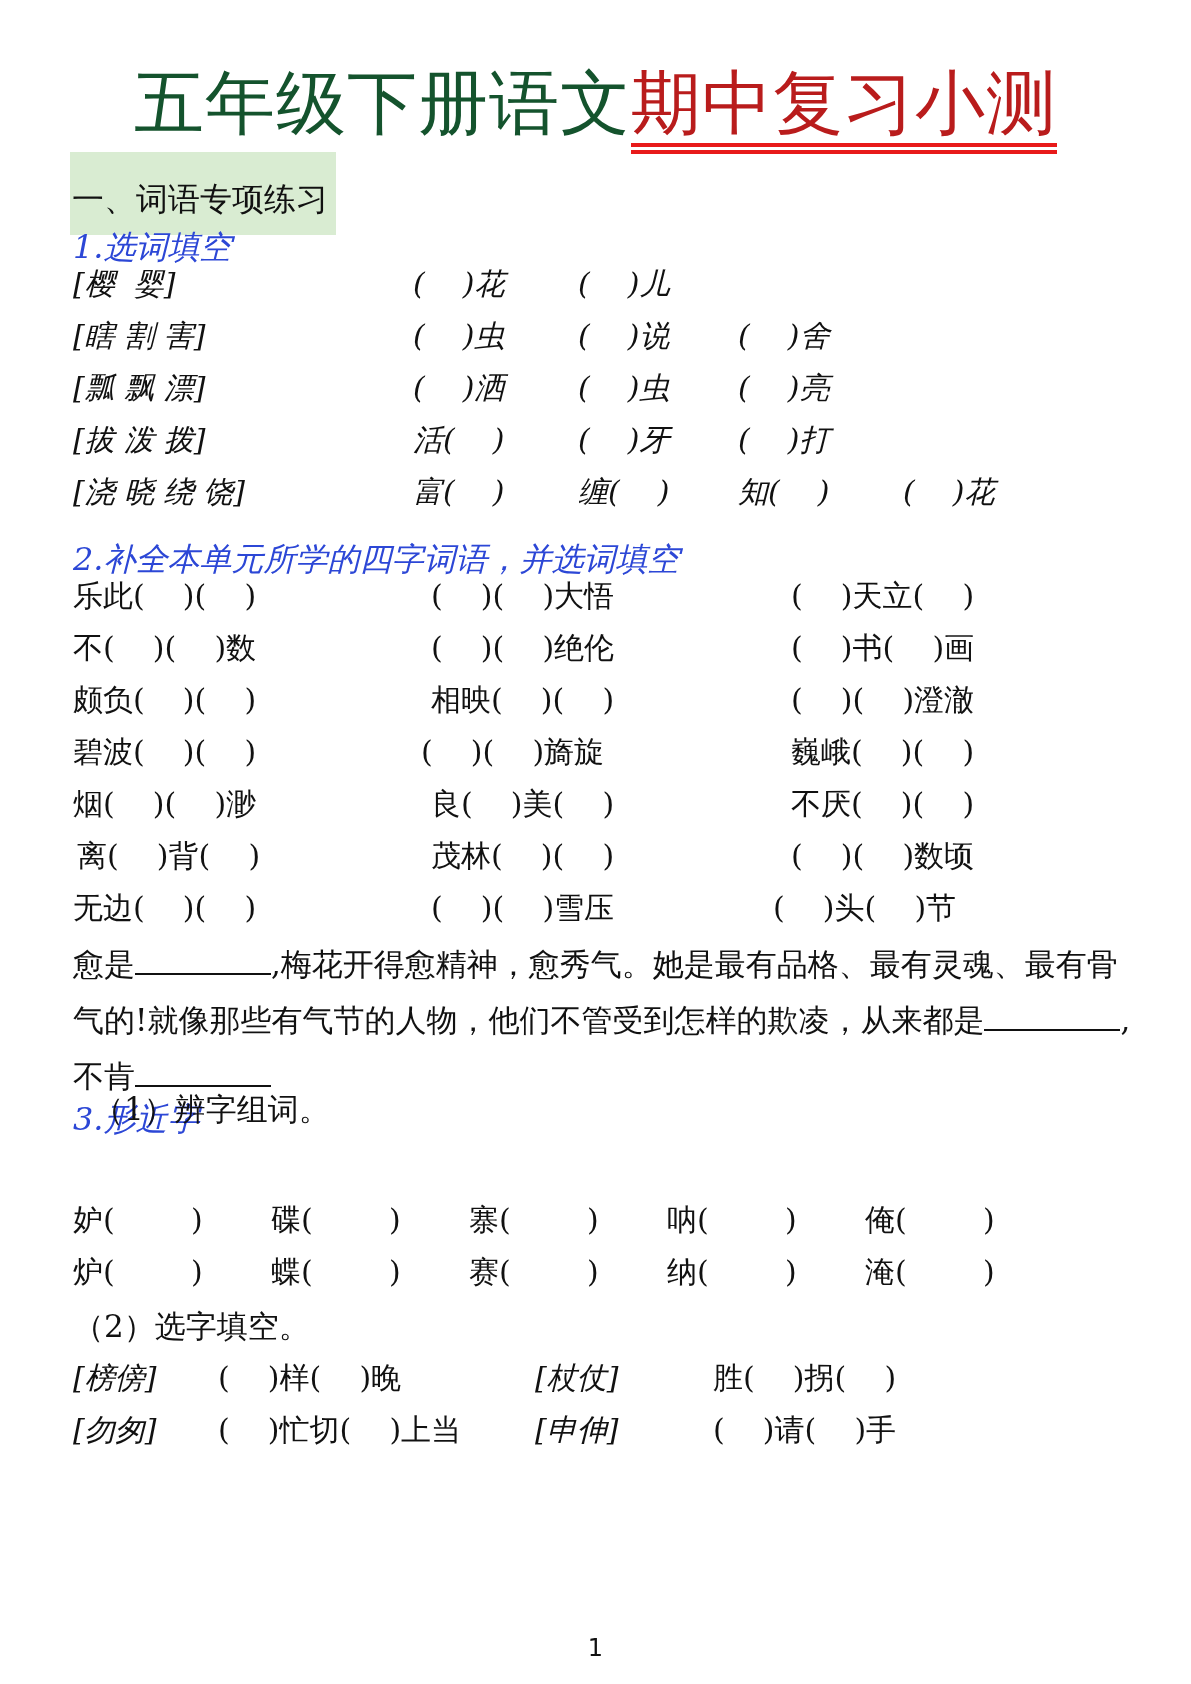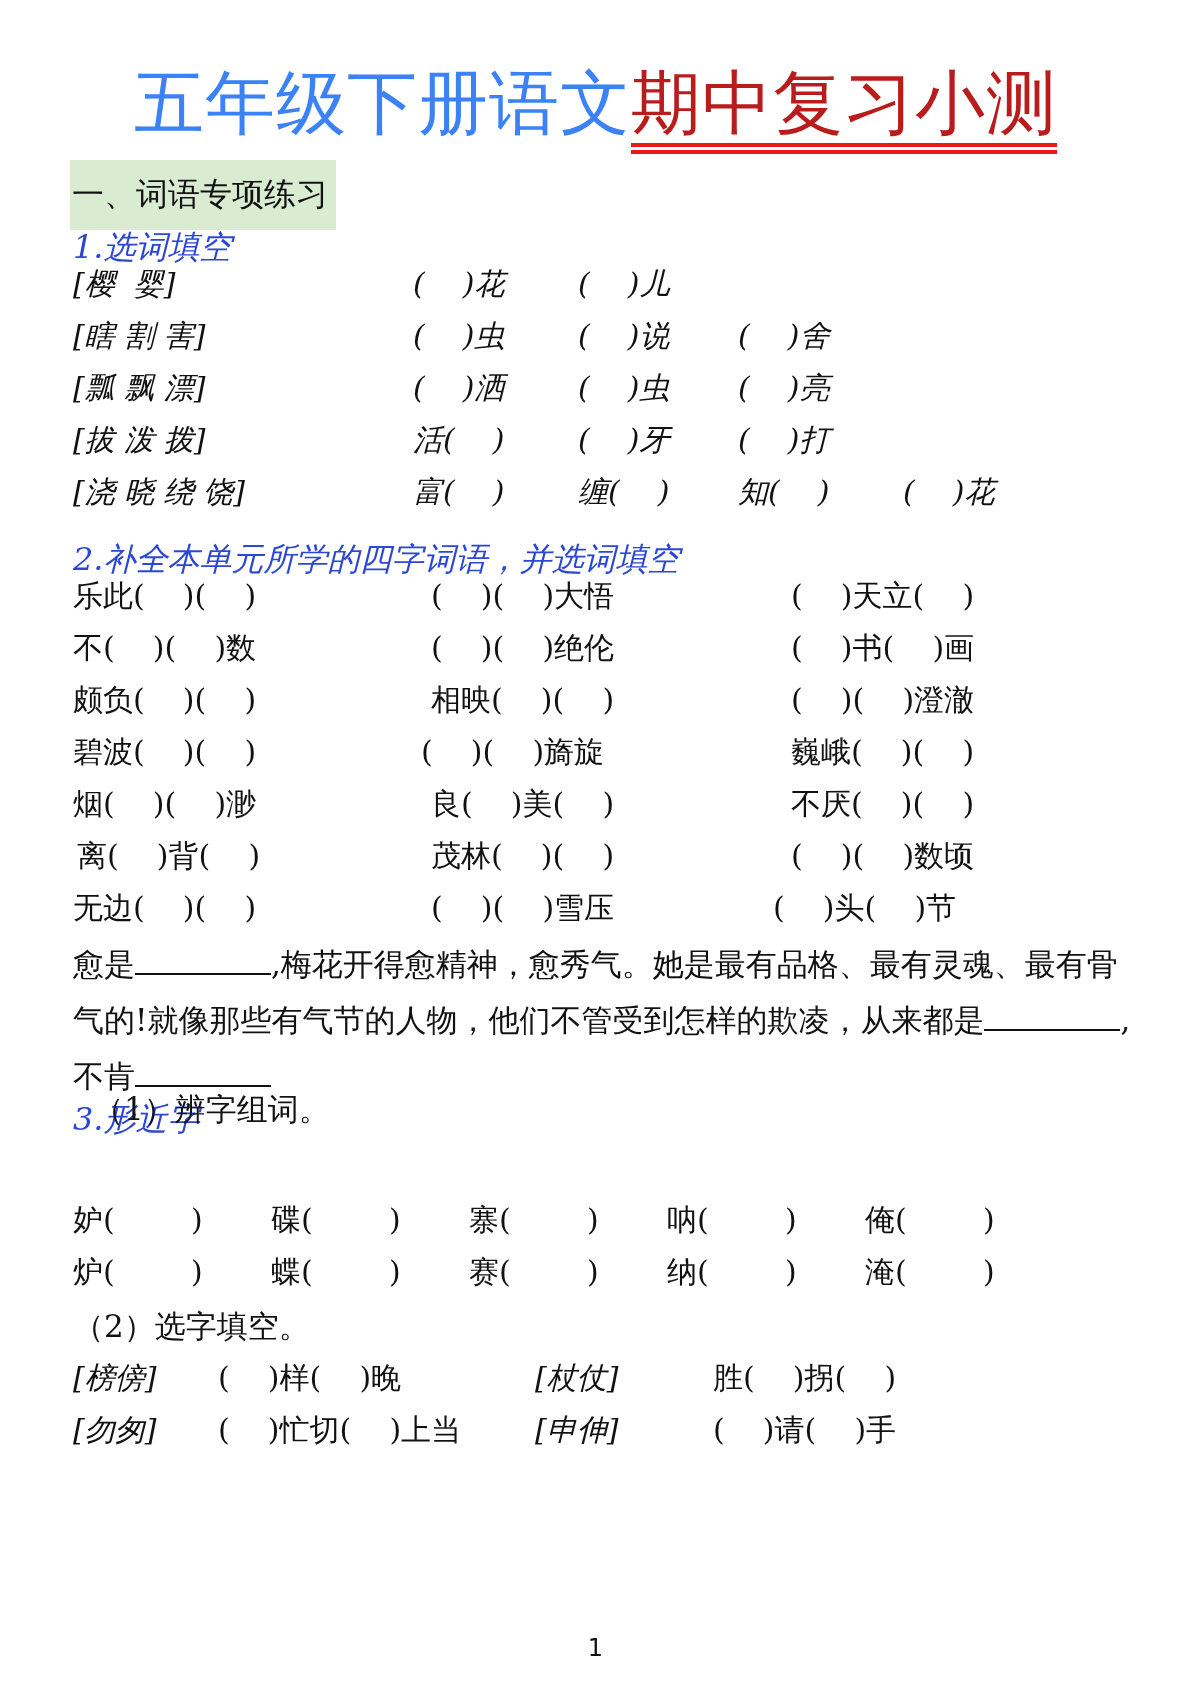--- a/index.html
+++ b/index.html
@@ -6,29 +6,29 @@
   body {
     width: 1191px; height: 1684px; position: relative; overflow: hidden;
     font-family: "DejaVu Serif", "Liberation Serif", serif;
     color: #111;
   }
   .title {
     position: absolute; left: 0; top: 58px; width: 1191px;
     text-align: center; font-size: 70px; line-height: 90px;
     font-family: "DejaVu Serif", serif; letter-spacing: 1px;
   }
-  .title .black { color: #3b82f6; }
+  .title .black { color: #14532d; }
   .title .red { color: #b91c1c; position: relative; display: inline-block; }
   .title .red::after {
     content: ""; position: absolute; left: 0; right: 0; bottom: -6px; height: 11px;
     border-top: 4px solid #e81a1a; border-bottom: 4px solid #e81a1a; box-sizing: border-box;
   }
   .sec-head {
-    position: absolute; left: 70px; top: 160px; height: 67px;
-    background: #d9ecd2; padding: 3px 8px 0 2px;
+    position: absolute; left: 70px; top: 152px; height: 67px;
+    background: #d9ecd2; padding: 16px 8px 0 2px;
     font-size: 32px; line-height: 62px; color: #111;
   }
   .sub {
     position: absolute; left: 73px; font-size: 32px; color: #2c47d6;
     font-style: italic;
   }
   .row { position: absolute; left: 73px; font-size: 30px; height: 40px; line-height: 40px; white-space: pre; }
   .row .c { position: absolute; top: 0; white-space: pre; }
   .ital { font-style: italic; }
   .para { position: absolute; left: 73px; width: 1060px; font-size: 31px; line-height: 56px; }

